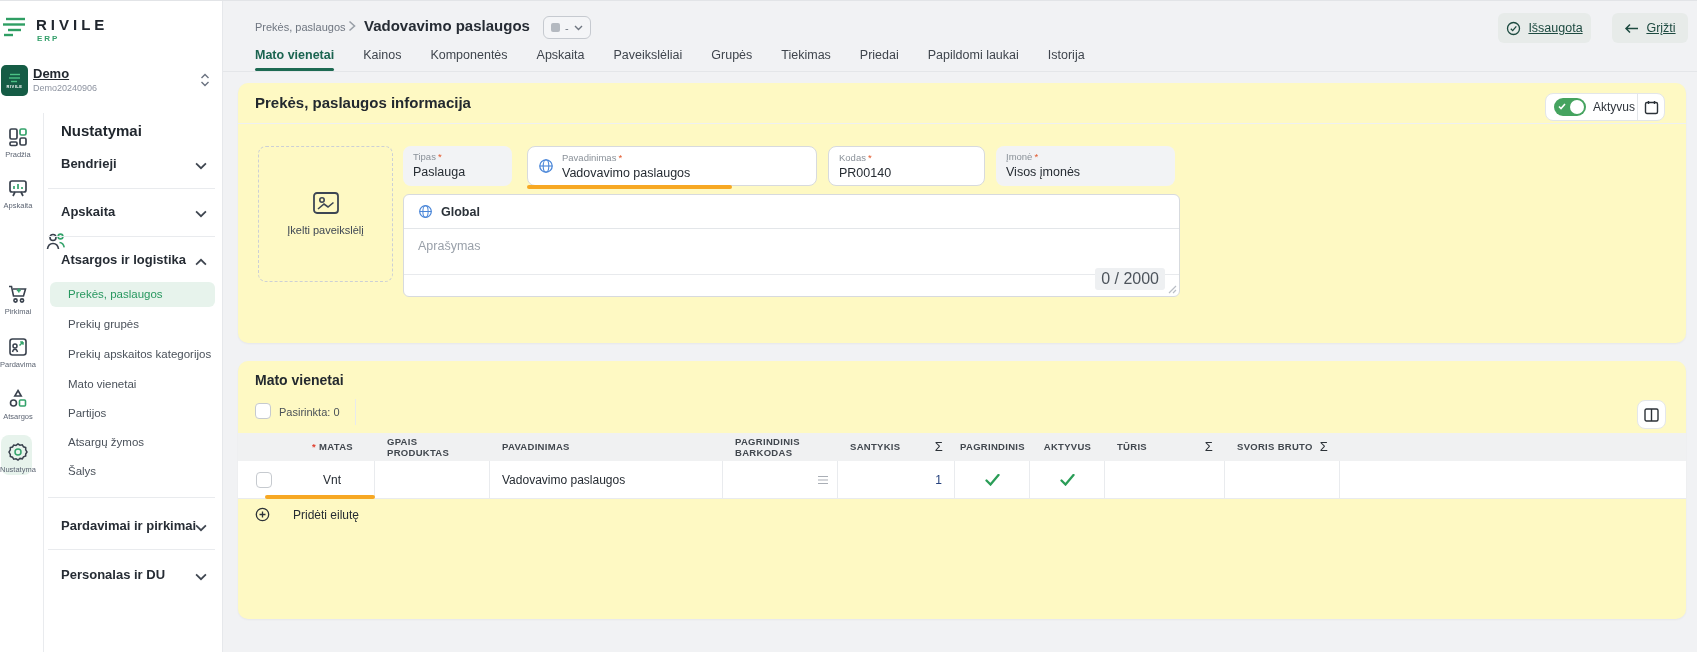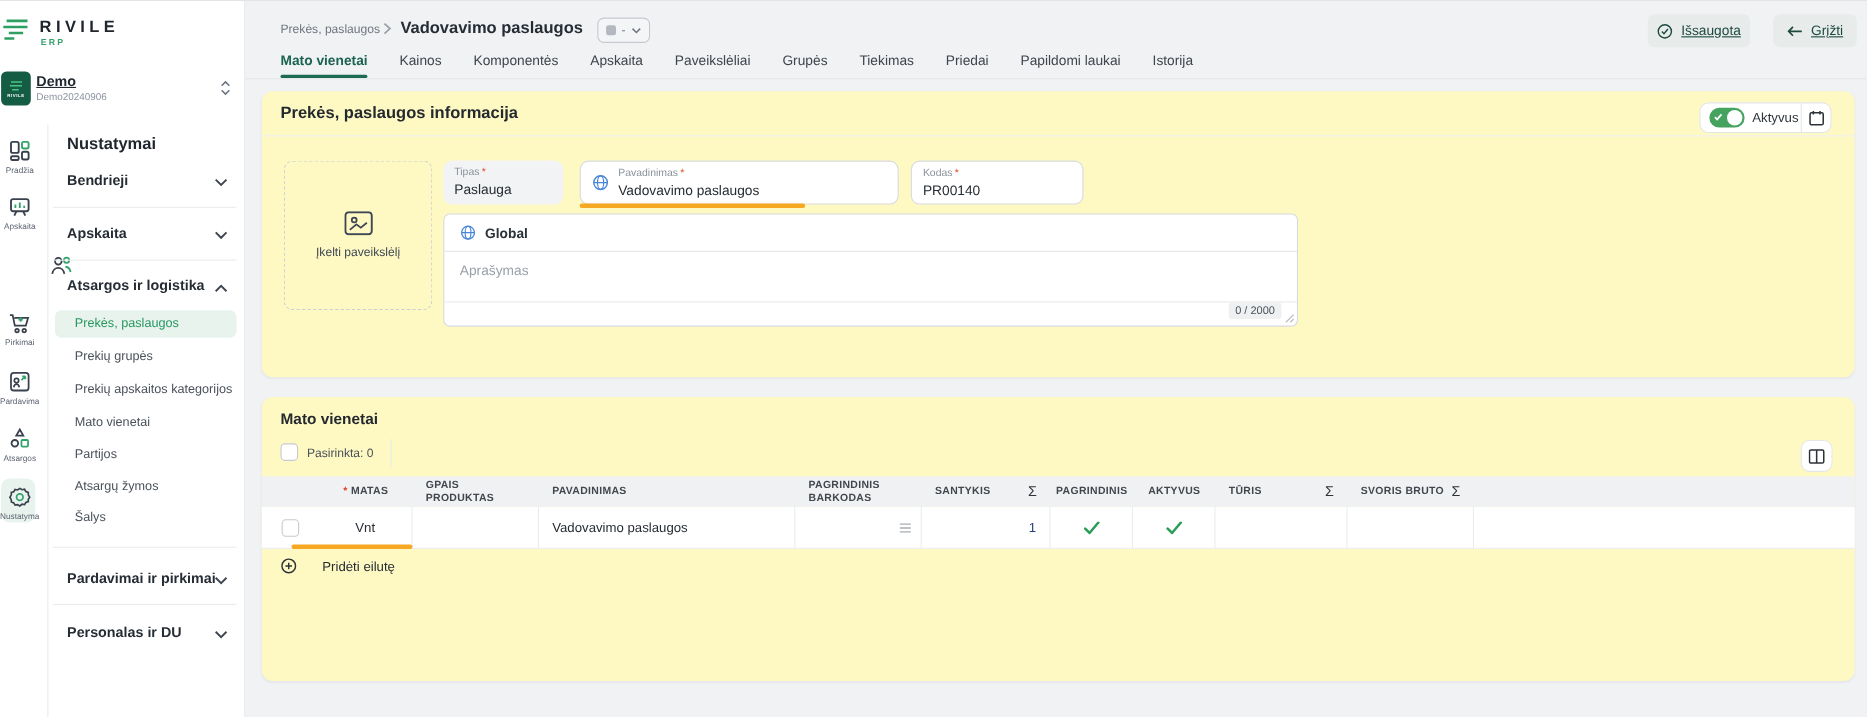--- a/index.html
+++ b/index.html
@@ -82,21 +82,21 @@
   .f-kodas { left:590px; width:157px; }
   .f-imone { left:758px; width:179px; }
   .orange-bar1 { left:289px; top:102px; width:205px; height:4px; background:#f7a823; border-radius:2px; }
 
   
   .desc { left:165px; top:111px; width:777px; height:103px; border:1px solid #d7dade; border-radius:6px; background:#fff; }
   .desc-head { height:34px; border-bottom:1px solid #e3e6e9; display:flex; align-items:center; gap:8px; padding-left:14px; }
   .desc-lang { font-size:12.5px; font-weight:bold; color:#2a3138; }
   .desc-ph { position:absolute; left:14px; top:44px; font-size:12.5px; color:#9aa1aa; }
   .desc-div { position:absolute; left:0; top:79px; width:100%; height:1px; background:#e8eaed; }
-  .desc-counter { position:absolute; right:14px; bottom:6px; background:#eef0f2; border-radius:3px; padding:2px 6px; font-size:10px; color:#4d545c; }
+  .desc-counter { position:absolute; right:14px; bottom:6px; background:#eef0f2; border-radius:3px; padding:2px 6px; font-size:16px; color:#4d545c; }
   .desc-resize { position:absolute; right:2px; bottom:2px; cursor:nwse-resize; }
 
   
   .select-check { left:17px; top:42px; }
   .checkbox { width:16px; height:16px; border:1.5px solid #c6cacf; border-radius:4px; background:#fff; cursor:pointer; }
   .select-label { left:41px; top:45px; font-size:11px; color:#4a5158; }
   .select-sep { left:117px; top:38px; width:1px; height:26px; background:#e8eaed; }
   .cols-btn { right:20px; top:39px; width:29px; height:29px; border:1px solid #e4e7ea; border-radius:8px; display:flex; align-items:center; justify-content:center; cursor:pointer; background:#fff; }
 
   .thead { left:0; top:72px; width:1448px; height:28px; background:#f0f1f2; display:flex; }
@@ -345,20 +345,24 @@
         <div class="f-value">Vadovavimo paslaugos</div>
       </div>
     </div>
     <div class="ab orange-bar1"></div>
 
     <div class="ab field white f-kodas">
       <div class="f-label"><span>Kodas</span><span class="f-req">*</span></div>
       <div class="f-value">PR00140</div>
     </div>
 
+    <div class="ab field gray f-imone">
+      <div class="f-label"><span>Įmonė</span><span class="f-req">*</span></div>
+      <div class="f-value">Visos įmonės</div>
+    </div>
 
     <div class="ab desc">
       <div class="desc-head">
         <svg width="15" height="15" viewBox="0 0 16 16">
             <circle cx="8" cy="8" r="6.2" fill="none" stroke="#4a86d8" stroke-width="1.3"></circle>
             <ellipse cx="8" cy="8" rx="2.8" ry="6.2" fill="none" stroke="#4a86d8" stroke-width="1.1"></ellipse>
             <path d="M1.8 8h12.4" stroke="#4a86d8" stroke-width="1.1"></path>
           </svg>
         <span class="desc-lang">Global</span>
       </div>

